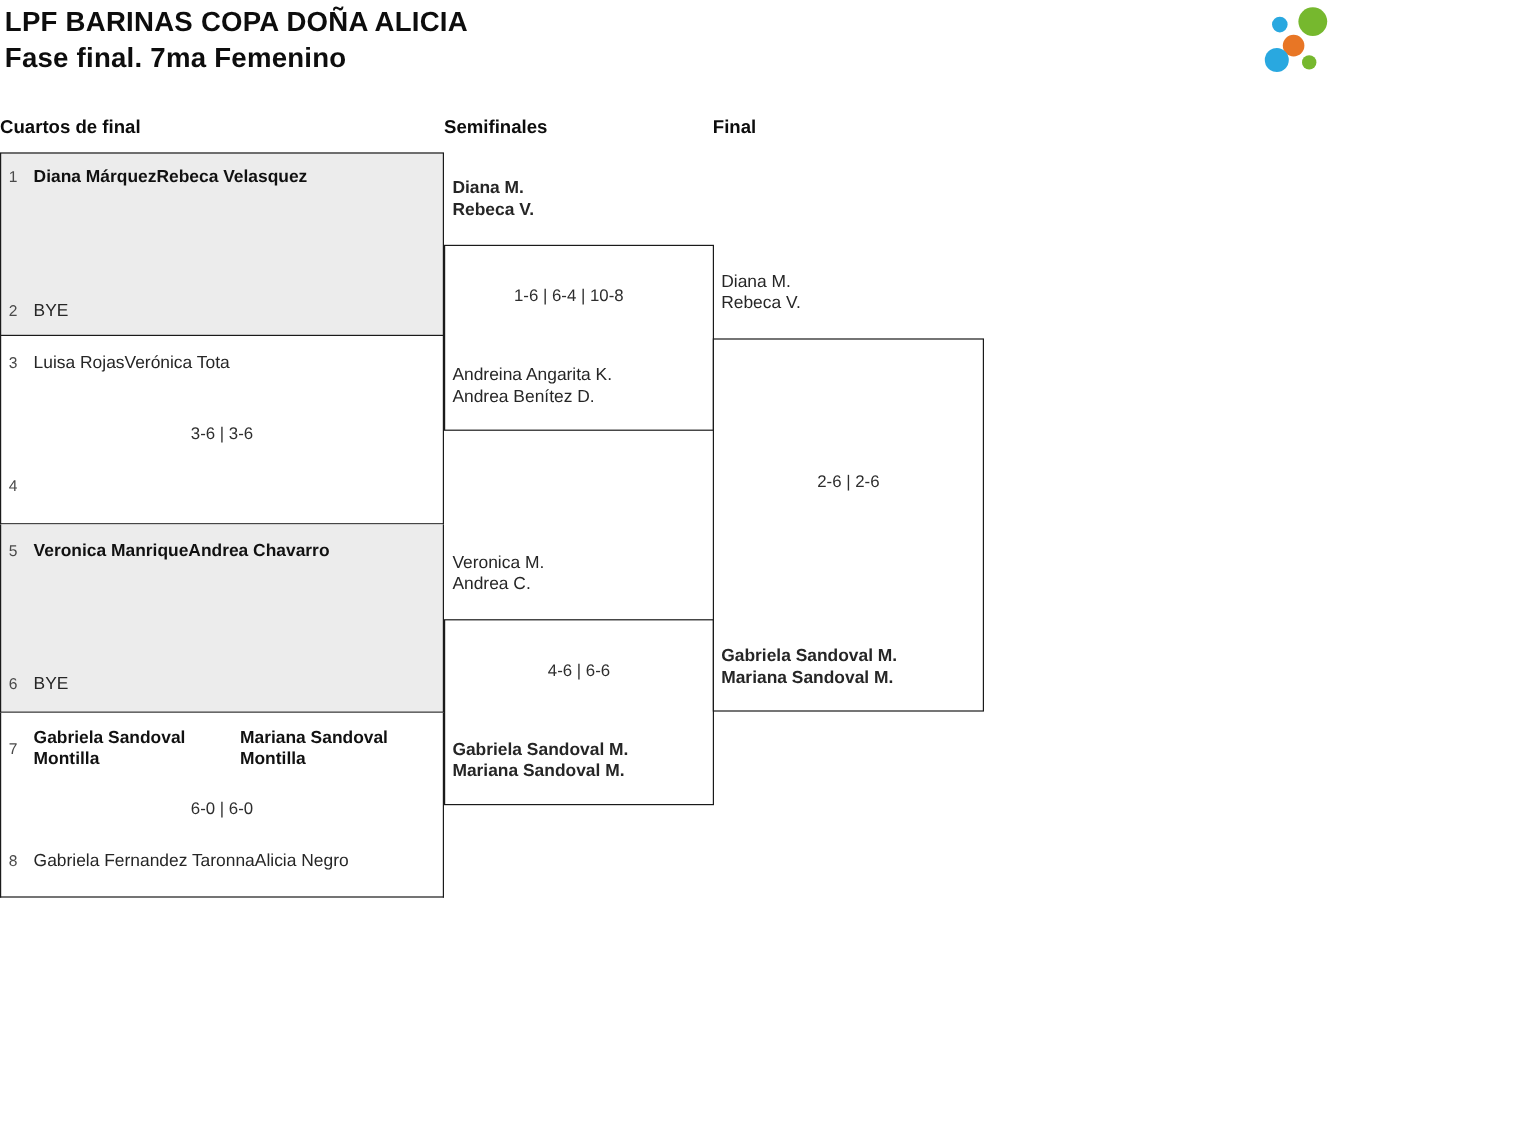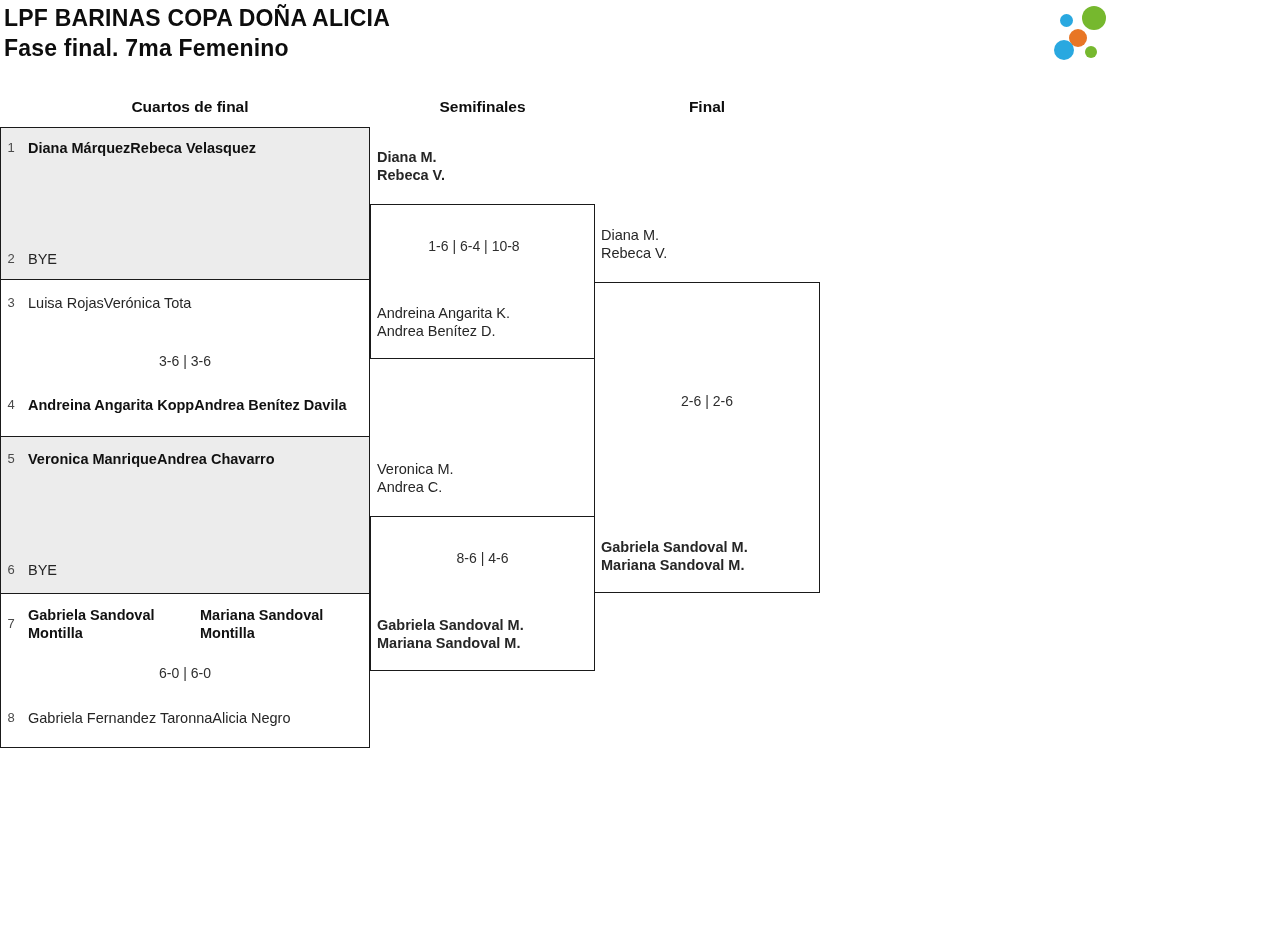--- a/index.html
+++ b/index.html
@@ -22,21 +22,21 @@
   .dot-orange     { left:19px; top:29px; width:18px; height:18px; background:#e87625; }
   .dot-blue-big    { left:4px;  top:40px; width:20px; height:20px; background:#29a8e0; }
   .dot-green-small { left:35px; top:46px; width:12px; height:12px; background:#76b82e; }
   .logo-text {
     position:absolute; left:60px; top:9px;
     font-size:52px; line-height:56px; font-weight:800; letter-spacing:-2px;
     color:#76b82e;
   }
 
   
-  .round-header { position:absolute; top:98px; font-size:15.5px; font-weight:700; text-align:center; color:#0d0d0d; }
+  .round-header { position:absolute; top:98px; font-size:15.5px; font-weight:700; color:#0d0d0d; }
   .rh-qf { left:0;     width:380px; }
   .rh-sf { left:370px; width:225px; }
   .rh-f  { left:594px; width:226px; }
 
   
   .box { position:absolute; border:1px solid #1a1a1a; box-sizing:border-box; }
   .qf-box { left:0; width:370px; background:#ffffff; }
   .qf-grey { background:#ececec; }
   .no-top { border-top:none; }
   .sf-box, .final-box { background:transparent; }
@@ -97,24 +97,20 @@
   <div class="team-row" style="top:14px;">
     <span class="seed">3</span>
     <div class="names">
       <span>Luisa Rojas</span>
       <span>Verónica Tota</span>
     </div>
   </div>
   <div class="score score-qf" style="top:72px;">3-6 | 3-6</div>
   <div class="team-row winner" style="top:116px;">
     <span class="seed">4</span>
-    <div class="names">
-      <span>Andreina Angarita Kopp</span>
-      <span>Andrea Benítez Davila</span>
-    </div>
   </div>
 </div>
 
 <div class="box qf-box qf-grey no-top" style="top:437px;height:157px;">
   <div class="team-row winner" style="top:13px;">
     <span class="seed">5</span>
     <div class="names">
       <span>Veronica Manrique</span>
       <span>Andrea Chavarro</span>
     </div>
@@ -154,21 +150,21 @@
 <div class="team-label" style="left:377px;top:304px;">
   <span>Andreina Angarita K.</span>
   <span>Andrea Benítez D.</span>
 </div>
 
 <div class="box sf-box" style="top:516px;height:155px;"></div>
 <div class="team-label" style="left:377px;top:460px;">
   <span>Veronica M.</span>
   <span>Andrea C.</span>
 </div>
-<div class="score" style="left:370px;width:225px;top:549px;">8-6 | 4-6</div>
+<div class="score" style="left:370px;width:225px;top:549px;">4-6 | 6-6</div>
 <div class="team-label winner-label" style="left:377px;top:616px;">
   <span>Gabriela Sandoval M.</span>
   <span>Mariana Sandoval M.</span>
 </div>
 
 <div class="box final-box" style="top:282px;height:311px;"></div>
 <div class="team-label" style="left:601px;top:226px;">
   <span>Diana M.</span>
   <span>Rebeca V.</span>
 </div>

